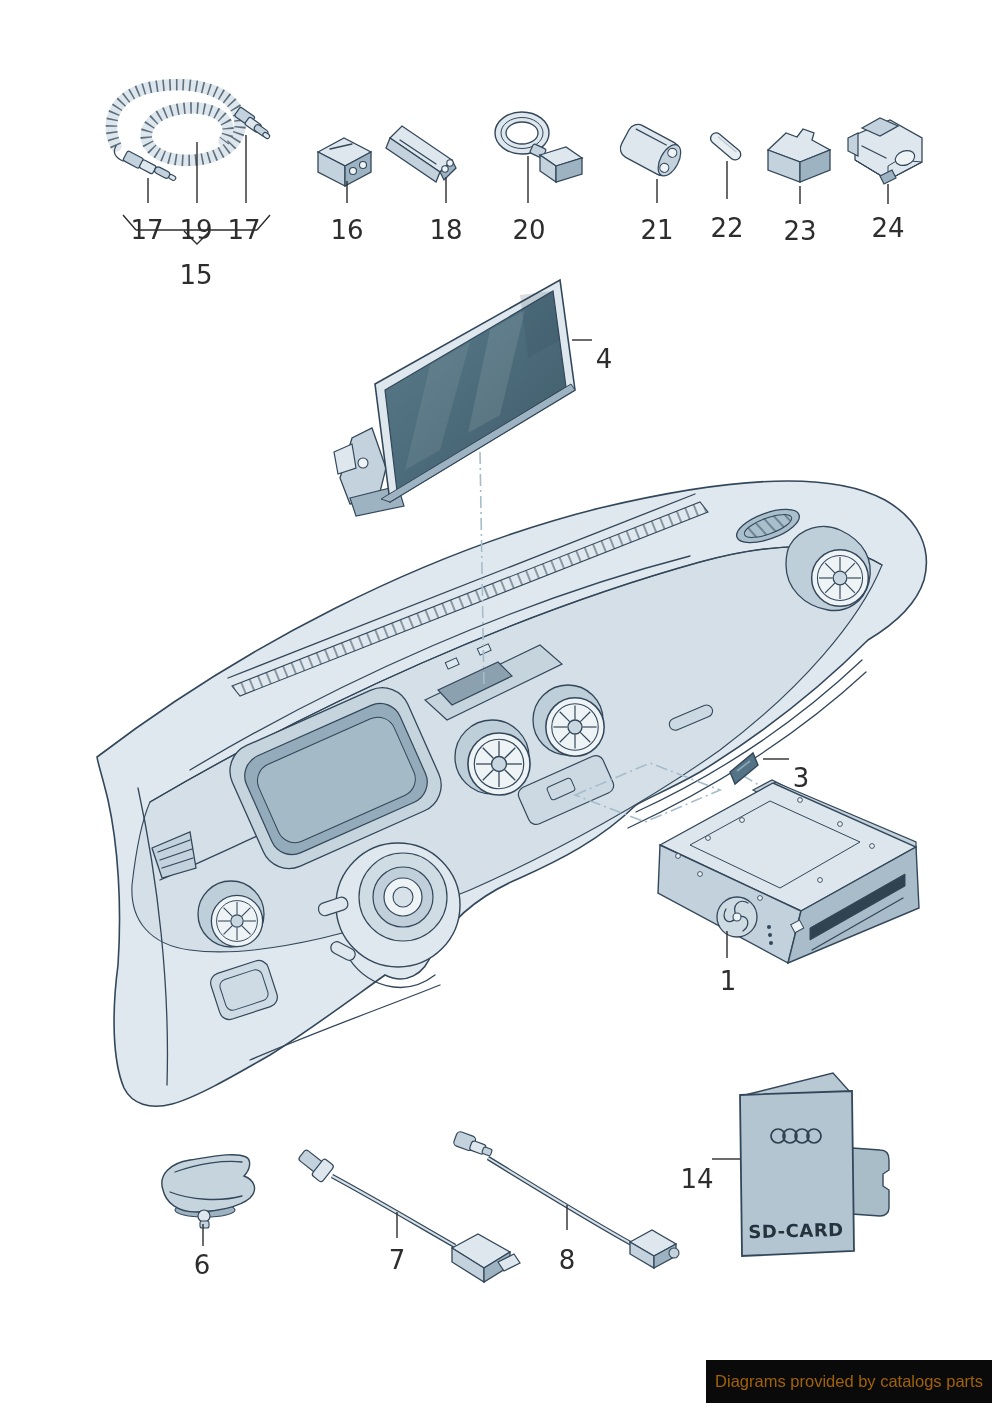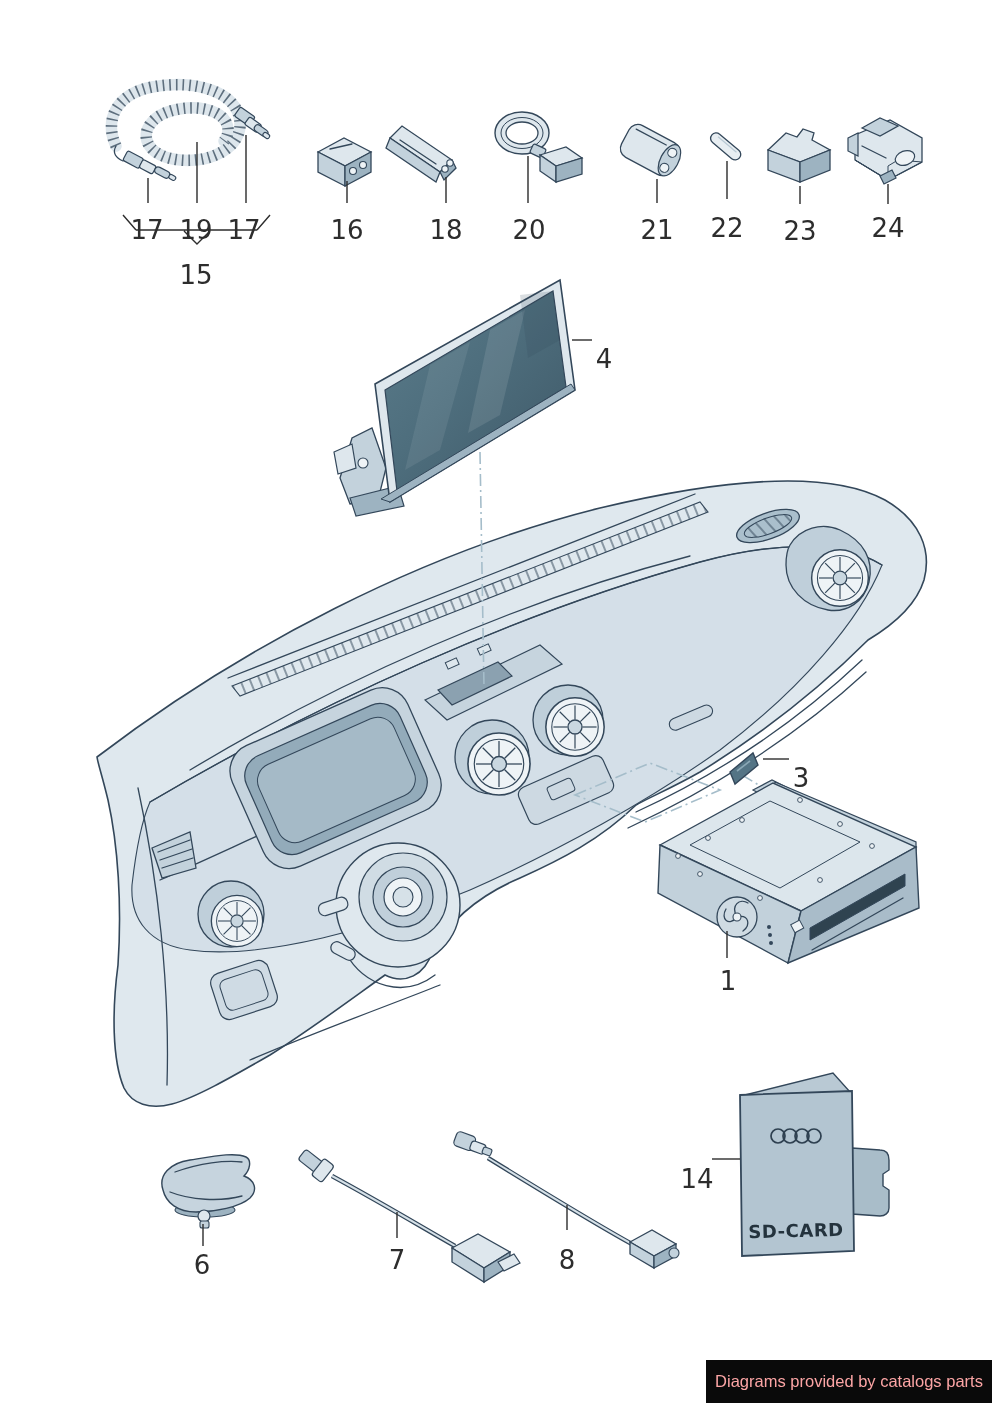--- a/index.html
+++ b/index.html
@@ -4,21 +4,21 @@
 <style>
   html,body{margin:0;padding:0;background:#ffffff;}
   .stage{position:relative;width:992px;height:1403px;background:#ffffff;overflow:hidden;
          font-family:"Liberation Sans","DejaVu Sans",sans-serif;}
   svg{position:absolute;left:0;top:0;}
   svg text{font-family:"DejaVu Sans","Liberation Sans",sans-serif;fill:#2d2d2d;}
   .callout{font-size:26px;}
   .sdcard-title{font-size:18px;font-weight:bold;letter-spacing:.5px;fill:#24333d;}
   .banner{position:absolute;left:706px;top:1360px;width:286px;height:43px;background:#0a0a0a;
           display:flex;align-items:center;justify-content:center;}
-  .banner span{color:#fca5a5;font-size:16.5px;font-family:"Liberation Sans","DejaVu Sans",sans-serif;}
+  .banner span{color:#a16207;font-size:16.5px;font-family:"Liberation Sans","DejaVu Sans",sans-serif;}
   .ln{stroke:#33475a;stroke-width:1.3;fill:none;stroke-linejoin:round;stroke-linecap:round;}
   .leader{stroke:#2d2d2d;stroke-width:1.4;fill:none;}
   .dashdot{stroke:#a5bdca;stroke-width:1.6;fill:none;stroke-dasharray:12 4 2 4;}
 </style>
 </head>
 <body>
 
 <div class="stage">
 <svg width="992" height="1403" viewBox="0 0 992 1403">
   <defs>

